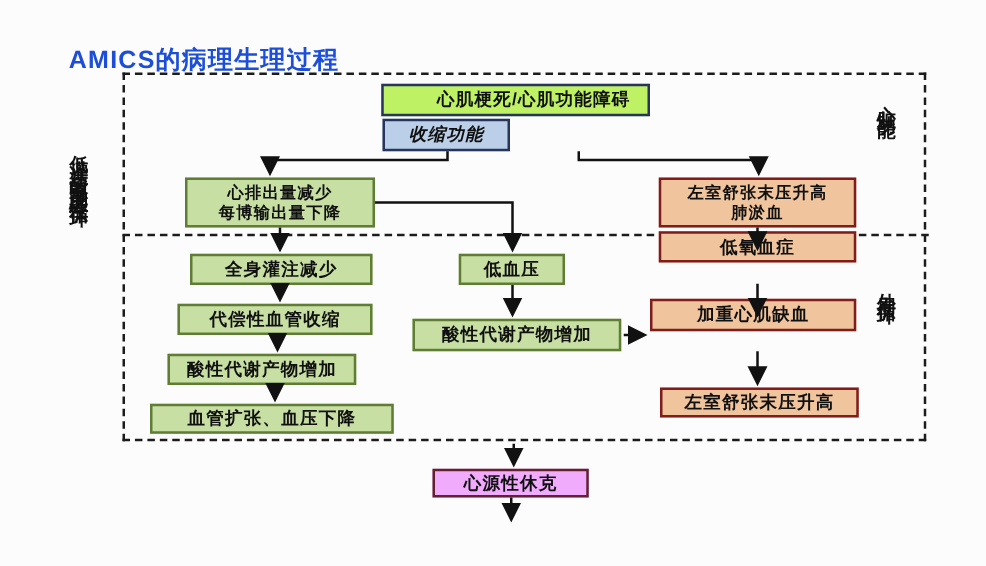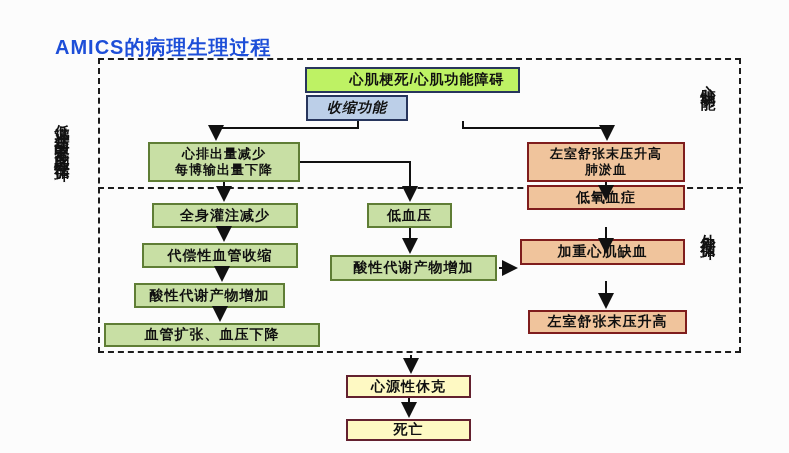--- a/index.html
+++ b/index.html
@@ -32,21 +32,21 @@
   .box{
     position:absolute;box-sizing:border-box;display:flex;flex-direction:column;
     align-items:center;justify-content:center;text-align:center;
     font-weight:700;color:#101010;font-size:14px;line-height:1.25;
     letter-spacing:1px;
   }
   .blue-head{background:#bef264;border:2px solid #27355c;padding-left:29px;}
   .blue-sub{background:#bccfe8;border:2px solid #27355c;font-style:italic;}
   .green{background:#c8dfa4;border:2px solid #5f7d35;}
   .orange{background:#f0c49c;border:2px solid #7f1d1d;}
-  .pink{background:#fef9c3;border:2px solid #63212f;}
+  .pink{background:#f0abfc;border:2px solid #63212f;}
   .small{font-size:13px;}
   
   #arrows{position:absolute;left:0;top:0;width:789px;height:453px;pointer-events:none;}
   #arrows polyline,#arrows line{fill:none;stroke:#111;stroke-width:2;}
 </style>
 </head>
 <body>
 
 <div id="stage">
 
@@ -74,24 +74,23 @@
   <div class="box green" style="left:152px;top:203px;width:146px;height:25px">全身灌注减少</div>
   <div class="box green" style="left:367px;top:203px;width:85px;height:25px">低血压</div>
   <div class="box orange" style="left:527px;top:185px;width:158px;height:25px">低氧血症</div>
 
   <div class="box green" style="left:142px;top:243px;width:156px;height:25px">代偿性血管收缩</div>
   <div class="box green" style="left:330px;top:255px;width:167px;height:26px">酸性代谢产物增加</div>
   <div class="box orange" style="left:520px;top:239px;width:165px;height:26px">加重心肌缺血</div>
 
   <div class="box green" style="left:134px;top:283px;width:151px;height:25px">酸性代谢产物增加</div>
   <div class="box orange" style="left:528px;top:310px;width:159px;height:24px">左室舒张末压升高</div>
-  <div class="box green" style="left:104px;top:323px;width:216px;height:24px">血管扩张、血压下降</div>
+  <div class="box green" style="left:120px;top:323px;width:195px;height:24px">血管扩张、血压下降</div>
 
   <div class="box pink" style="left:346px;top:375px;width:125px;height:23px">心源性休克</div>
-  <div class="box pink" style="left:346px;top:419px;width:125px;height:22px">死亡</div>
 
   <svg id="arrows" viewBox="0 0 789 453">
     <defs>
       <marker id="ah" markerWidth="9" markerHeight="9" refX="6.5" refY="4" orient="auto">
         <path d="M0,0 L8,4 L0,8 Z" fill="#111"></path>
       </marker>
     </defs>
     <polyline points="358,121 358,128 216,128 216,138" marker-end="url(#ah)"></polyline>
     <polyline points="463,121 463,128 607,128 607,138" marker-end="url(#ah)"></polyline>
     <polyline points="224,182 224,199" marker-end="url(#ah)"></polyline>

